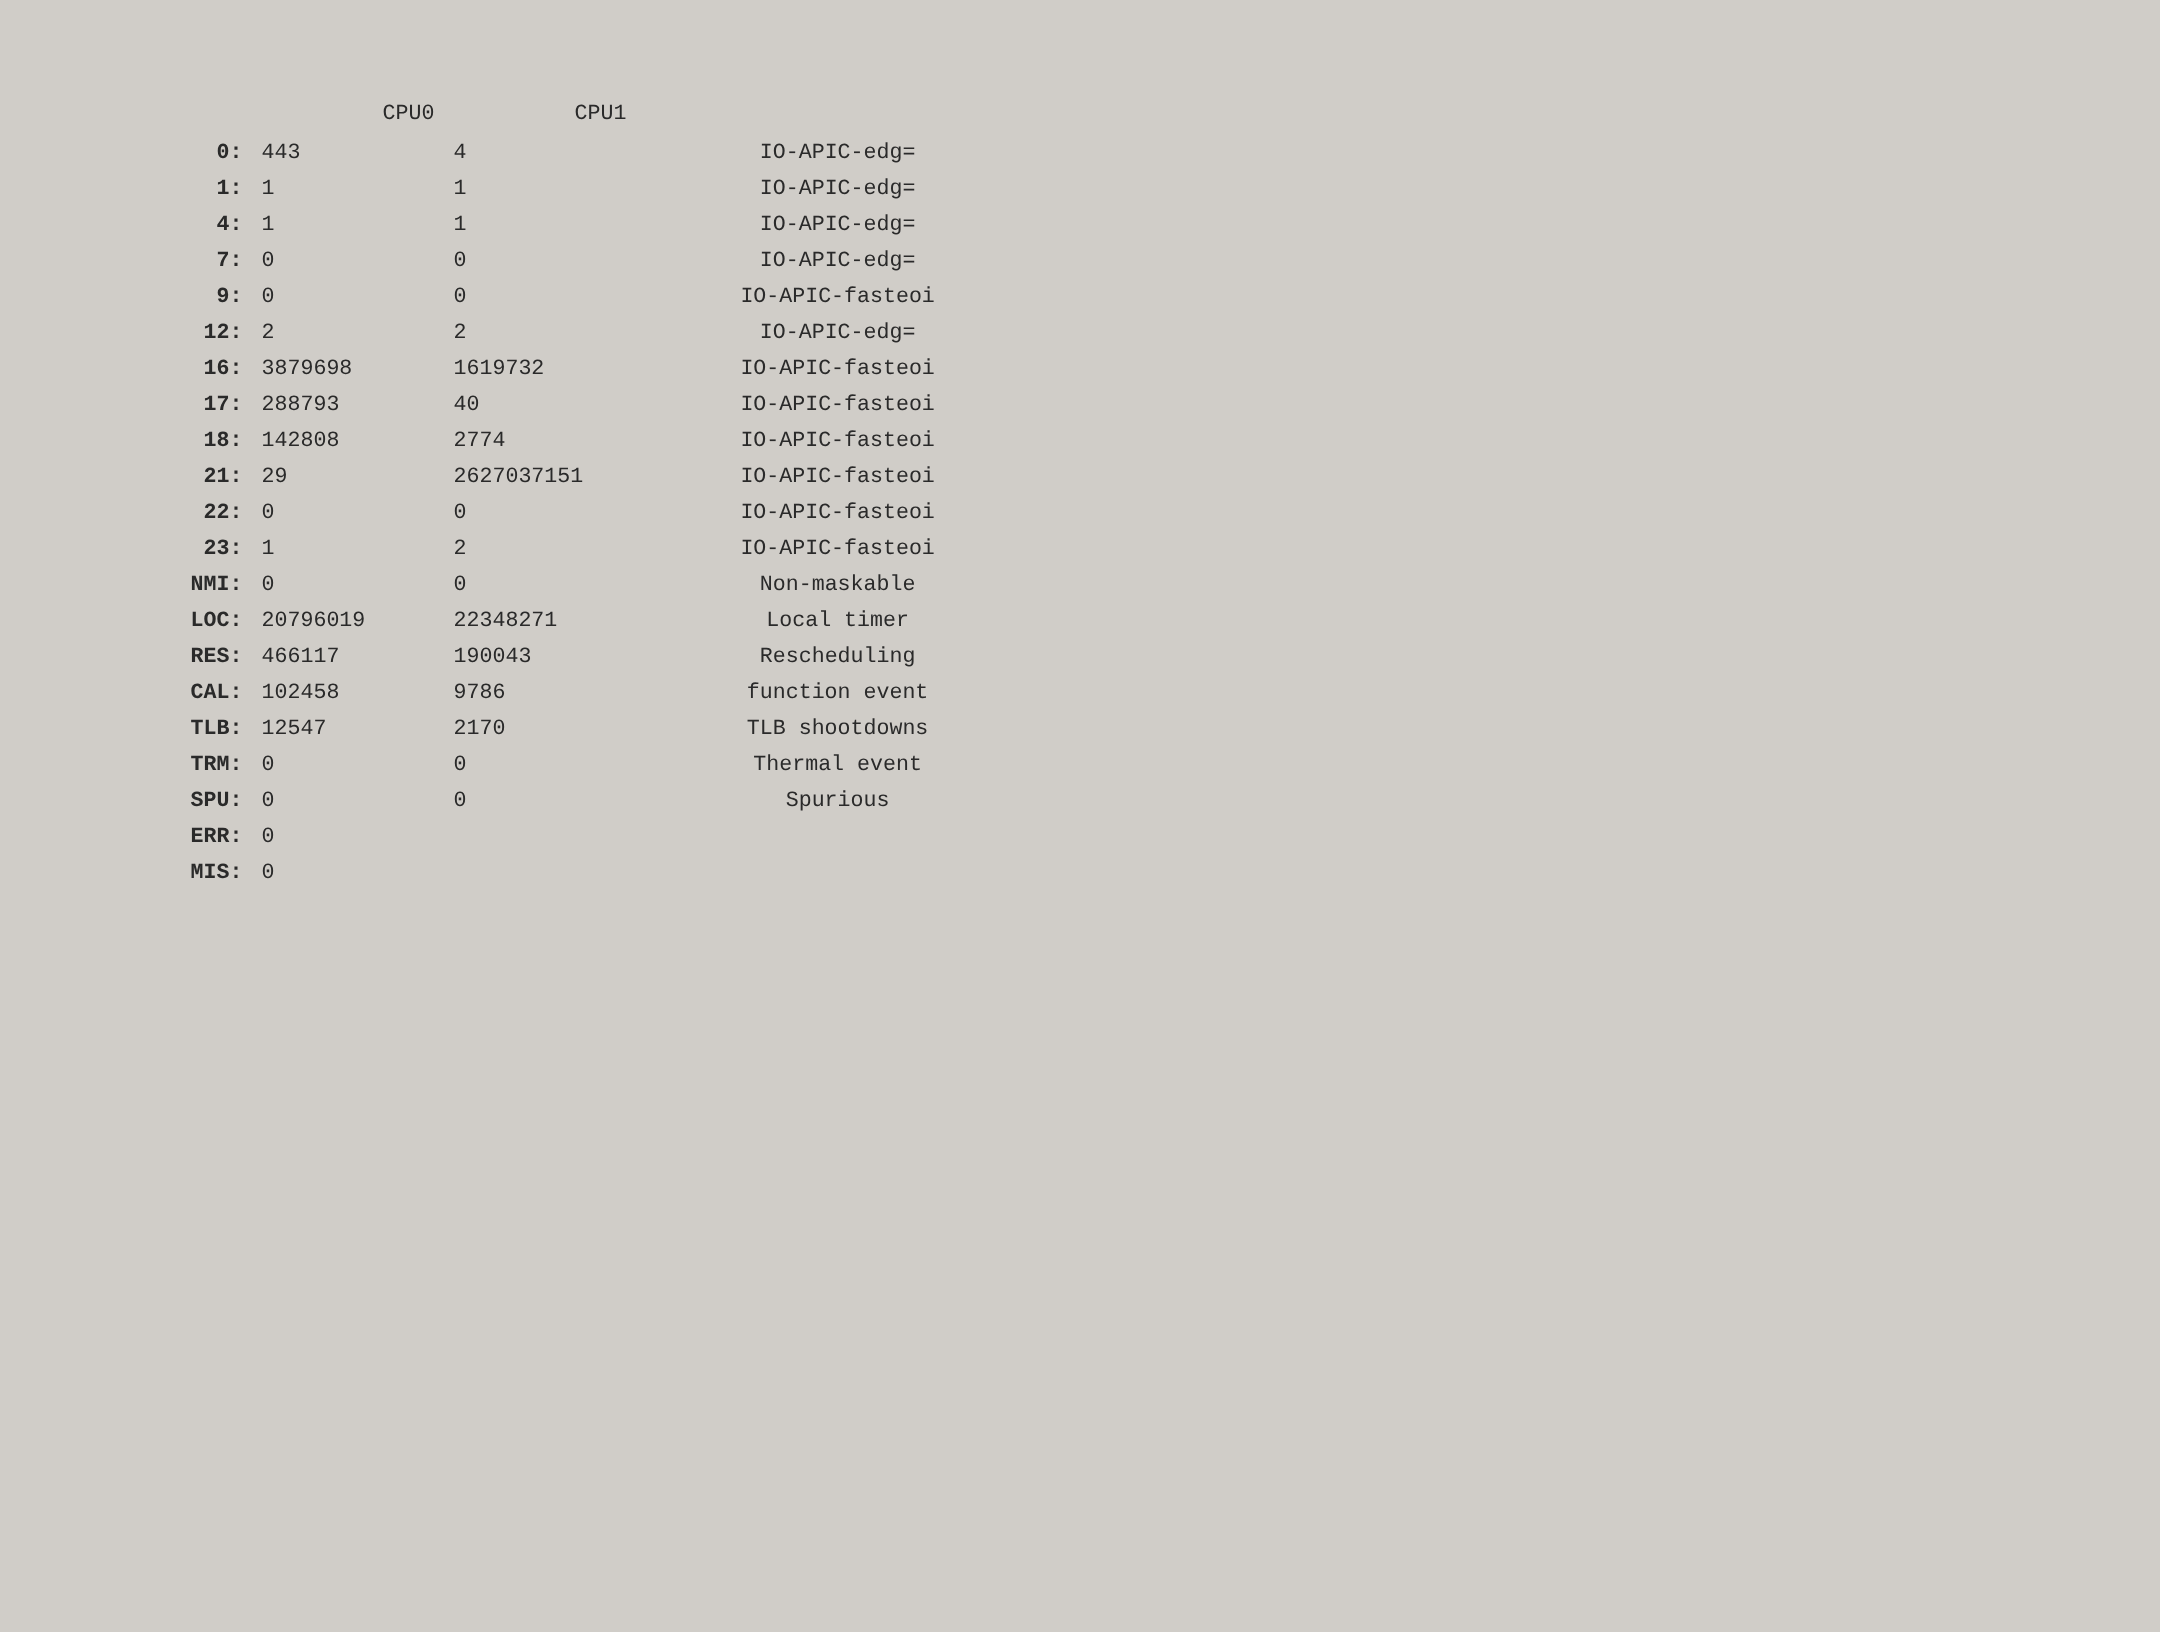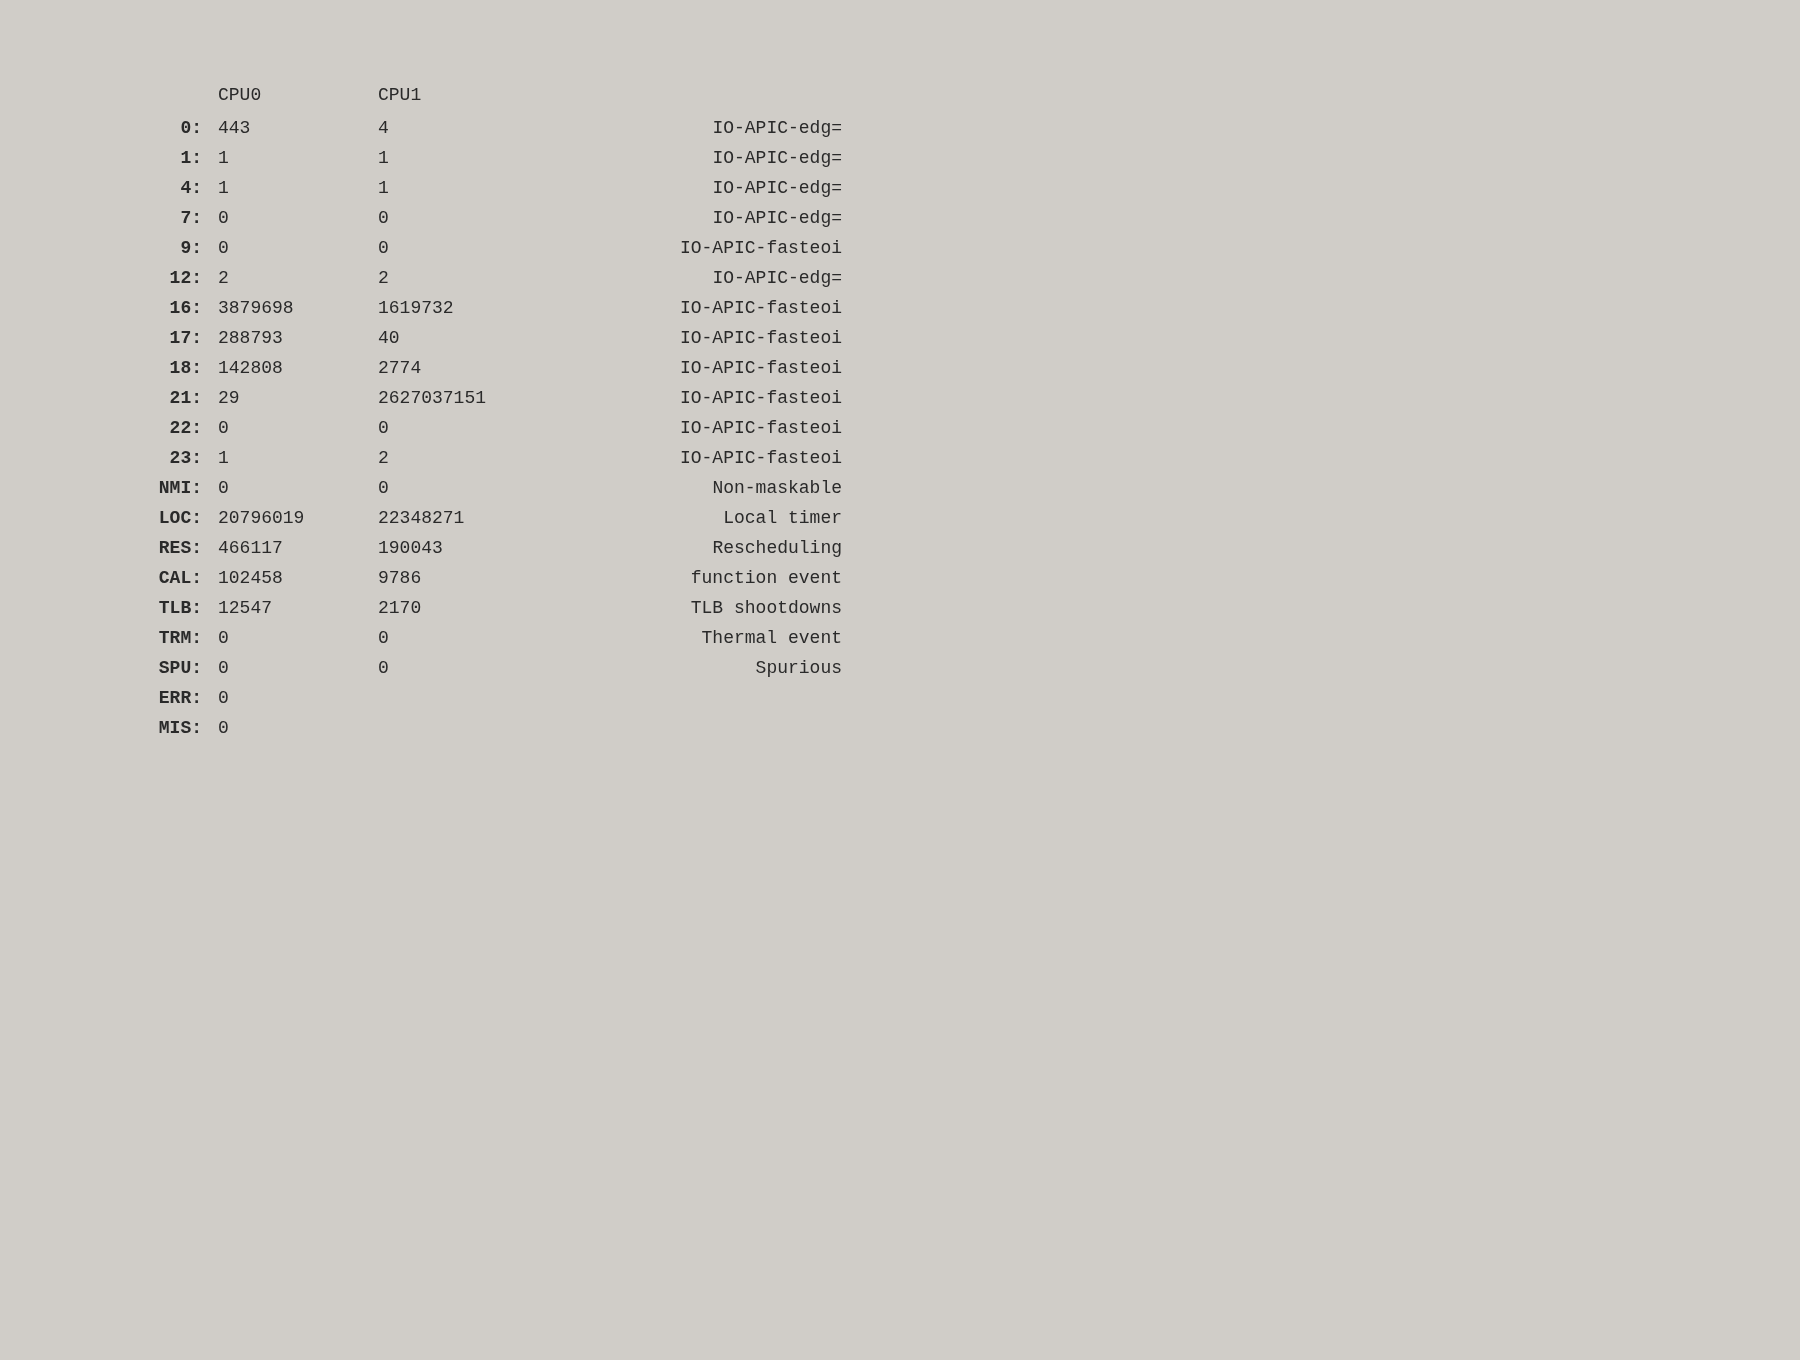--- a/index.html
+++ b/index.html
@@ -39,26 +39,26 @@
     .cell-label {
       text-align: right;
       font-weight: bold;
     }
 
     .cell-num {
       text-align: left;
     }
 
     .cell-desc {
-      text-align: right;
+      text-align: center;
       padding-left: 24px;
     }
 
     .cell-header {
-      text-align: left;
+      text-align: right;
       font-weight: normal;
       padding-bottom: 8px;
     }
   </style>
 </head>
 <body>
 
 <div>
   <div class="interrupt-table">
 

